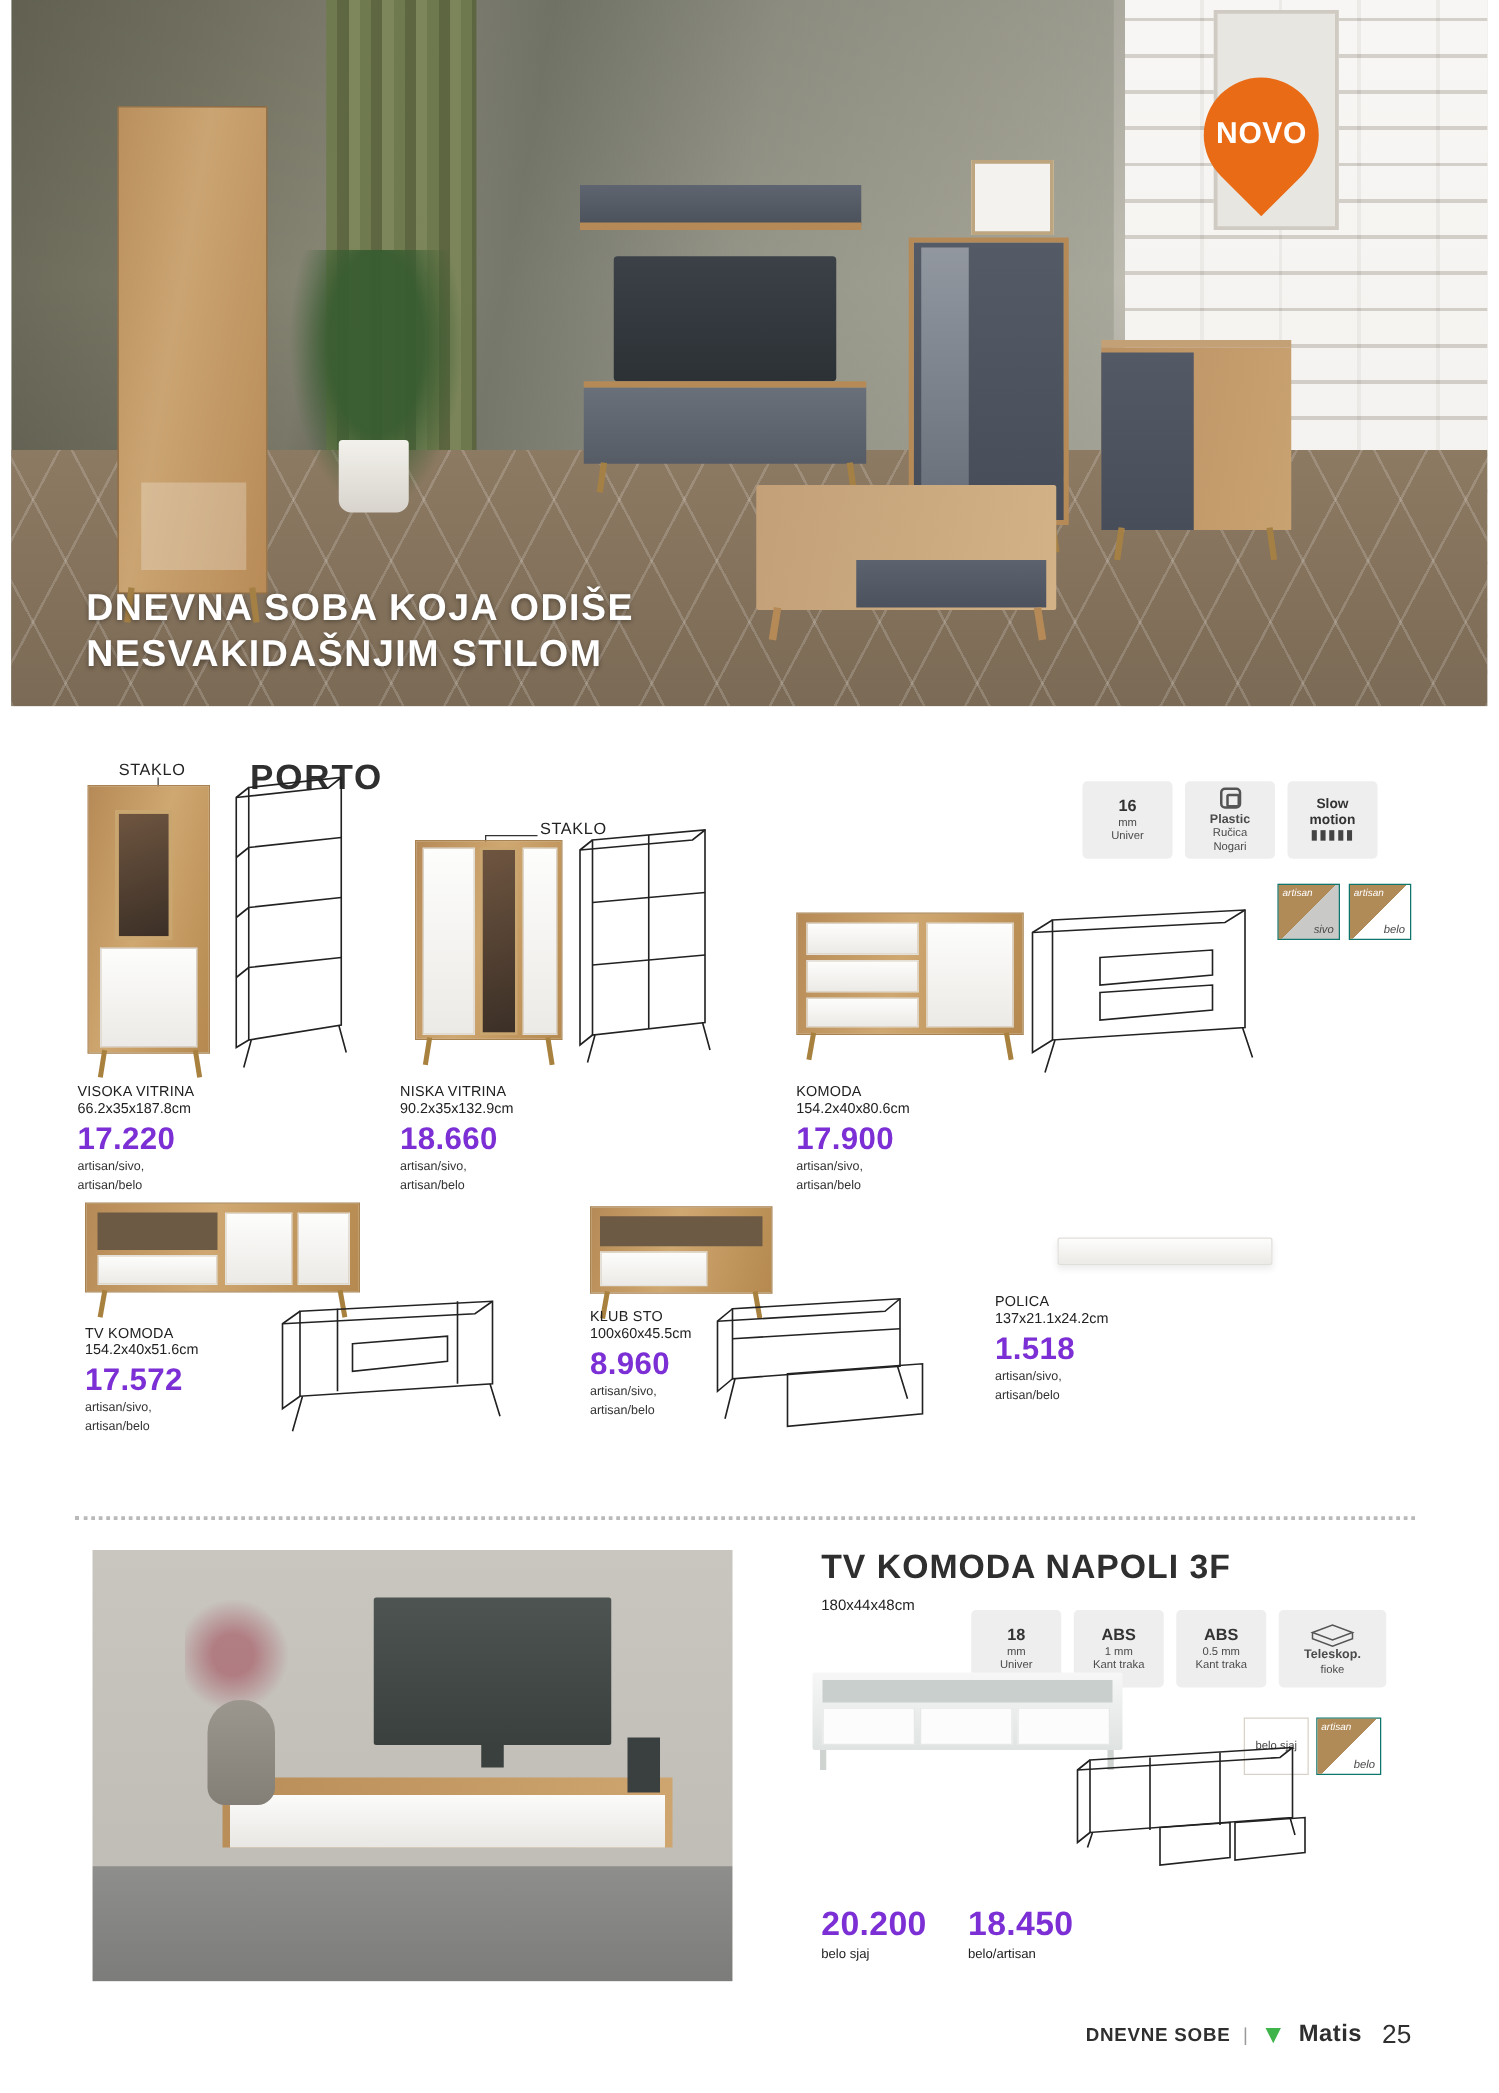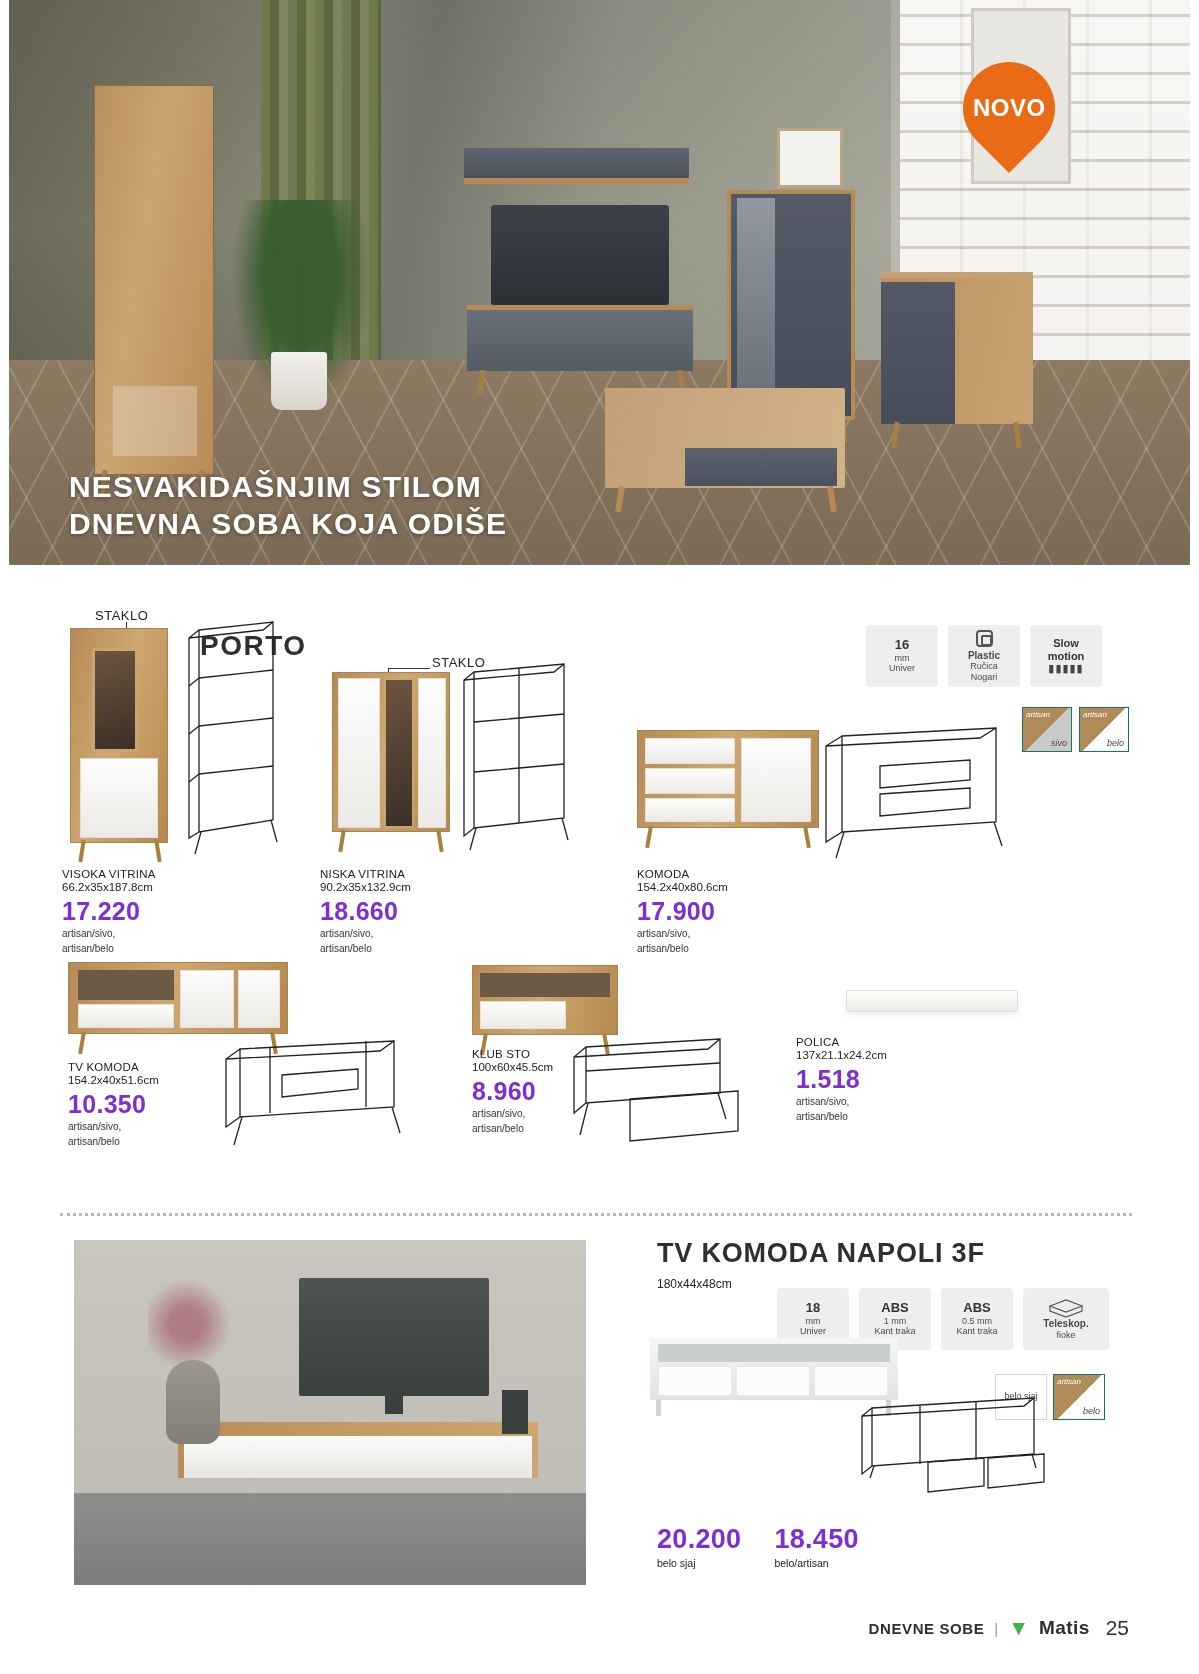--- a/index.html
+++ b/index.html
@@ -164,21 +164,21 @@
   .hero-caption {
     position: absolute; left: 60px; bottom: 22px;
     color: #ffffff; font-weight: bold; font-size: 30px;
     letter-spacing: 1.2px; line-height: 1.23;
     text-shadow: 0 1px 4px rgba(0,0,0,.4);
   }
 
   
   .porto-title {
     position: absolute; left: 200px; top: 606px;
-    font-size: 28px; font-weight: bold; color: #2f2f2f; letter-spacing: 1.5px; margin-top: 24px;
+    font-size: 28px; font-weight: bold; color: #2f2f2f; letter-spacing: 1.5px;
   }
 
   .badge-row { position: absolute; left: 866px; top: 625px; display: flex; gap: 10px; }
   .badge {
     width: 72px; height: 62px; background: #eeeeee; border-radius: 4px;
     display: flex; flex-direction: column; align-items: center; justify-content: center;
     font-size: 9px; color: #4a4a4a; text-align: center; line-height: 1.15;
   }
   .badge.wide { width: 86px; }
   .badge .big { font-size: 13px; font-weight: bold; color: #333; }
@@ -317,22 +317,22 @@
         <i></i>
         <i></i>
       </div>
   </div>
 
   <div class="novo-pin">
     <span>NOVO</span>
   </div>
 
   <div class="hero-caption">
+    <div>DNEVNA SOBA KOJA ODIŠE</div>
     <div>NESVAKIDAŠNJIM STILOM</div>
-    <div>DNEVNA SOBA KOJA ODIŠE</div>
   </div>
 </div>
 
 <div class="porto-title">PORTO</div>
 
 <div class="badge-row">
   <div class="badge">
     <div class="big">16</div>
     <div>mm</div>
     <div>Univer</div>
@@ -471,21 +471,21 @@
     <path d="M18 14 L4 24 L4 92 L18 82"></path>
     <path d="M4 24 L158 16 L172 6"></path>
     <path d="M60 40 L136 34 L136 54 L60 62 Z"></path>
     <path d="M20 82 L12 110 M170 72 L178 98"></path>
     <path d="M48 12 L48 78 M144 6 L144 72"></path>
   </svg>
 </div>
 <div class="prod" style="left:68px; top:1061px; width:150px;">
   <div class="name">TV KOMODA</div>
   <div class="dim">154.2x40x51.6cm</div>
-  <div class="price">10.350</div>
+  <div class="price">17.572</div>
   <div class="fin">artisan/sivo,</div>
   <div class="fin">artisan/belo</div>
 </div>
 
 <div class="ph" style="left:472px; top:965px; width:146px; height:90px;">
   <div class="wood" style="position:absolute;left:0;top:0;width:146px;height:70px;border:1px solid #a8824f;"></div>
   <div style="position:absolute;left:8px;top:8px;width:130px;height:24px;background:#6d5a44;"></div>
   <div class="white" style="position:absolute;left:8px;top:36px;width:86px;height:28px;border:1px solid #e3e1dc;"></div>
   <div class="legs">
     <i style="position:absolute;left:10px;top:68px;transform:rotate(10deg);"></i>

